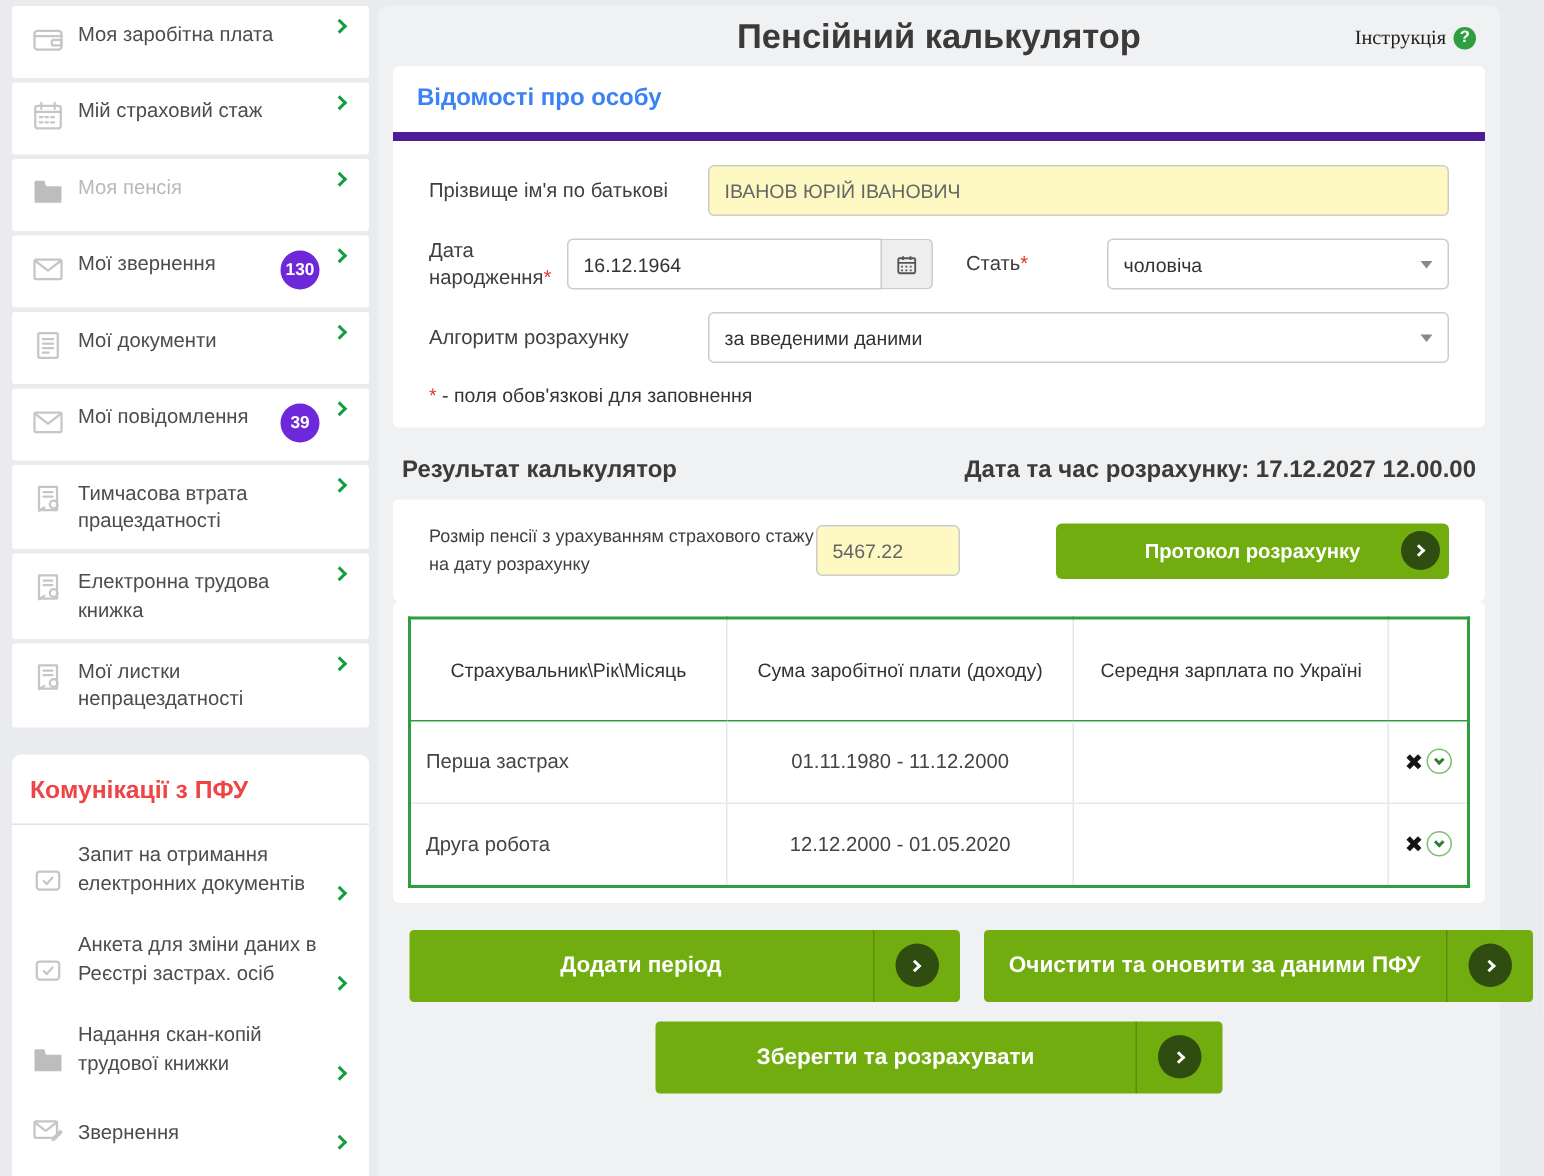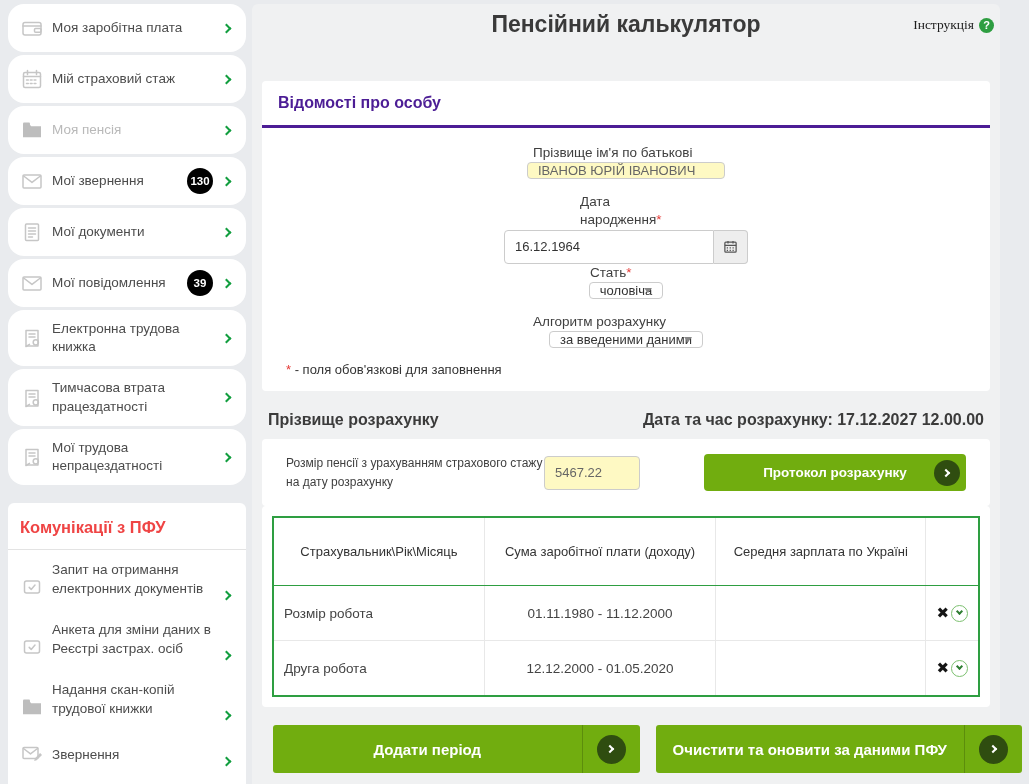--- a/index.html
+++ b/index.html
@@ -4,54 +4,54 @@
 <style>
   * { margin:0; padding:0; box-sizing:border-box; }
   html,body { width:1029px; height:784px; }
   body {
     position:relative; background:#e9ebee; overflow:hidden;
     font-family:"Liberation Sans","DejaVu Sans",sans-serif; color:#3f3f3f;
   }
   
   .sidebar { position:absolute; left:8px; top:4px; width:238px; }
   .side-item {
-    background:#fff; border-radius:16px; margin-bottom:3px;
-    display:flex; align-items:center; padding:10px 10px 10px 12px; min-height:48px;
+    background:#fff; border-radius:2px; margin-bottom:3px;
+    display:flex; align-items:flex-start; padding:10px 10px 10px 12px; min-height:48px;
     cursor:pointer;
   }
   .side-item .ic { width:32px; flex:none; display:flex; align-items:center; }
   .side-item .lbl { flex:1; font-size:13.5px; color:#4c4c4c; line-height:1.35; padding-right:4px; }
   .side-item.disabled .lbl { color:#b9b9b9; }
   .badge {
-    background:#000000; color:#fff; border-radius:50%; min-width:26px; height:26px;
+    background:#6d28d9; color:#fff; border-radius:50%; min-width:26px; height:26px;
     display:flex; align-items:center; justify-content:center;
     font-size:11.5px; font-weight:bold; margin-right:10px; flex:none; padding:0 2px;
   }
   .chev { width:7px; height:7px; border-top:2.5px solid #129e3f; border-right:2.5px solid #129e3f;
     transform:rotate(45deg); flex:none; margin-right:6px; }
   .comm-card { background:#fff; border-radius:6px; margin-top:18px; padding-bottom:4px; }
   .comm-title { font-size:16.5px; font-weight:bold; color:#ef4444; padding:15px 12px 12px; }
   .comm-divider { height:1px; background:#e3e3e3; }
   .comm-item { display:flex; align-items:flex-end; padding:11px 10px 11px 12px; min-height:46px; cursor:pointer; }
   .comm-item .ic { width:32px; flex:none; display:flex; align-items:center; }
   .comm-item .lbl { flex:1; font-size:13.5px; color:#4c4c4c; line-height:1.4; padding-right:4px; }
   
   .main { position:absolute; left:252px; top:4px; width:748px; height:780px;
     background:#f0f1f2; border-radius:6px 6px 0 0; }
   .title-row { position:relative; height:40px; display:flex; align-items:center; justify-content:center; }
   .page-title { font-size:23px; font-weight:bold; color:#3a3a3a; }
-  .instruction { position:absolute; right:6px; top:13px; display:flex; align-items:center; gap:5px;
+  .instruction { position:absolute; right:16px; top:13px; display:flex; align-items:center; gap:5px;
     font-family:"Liberation Serif","DejaVu Serif",serif; font-size:13.5px; color:#1d1d1d; cursor:pointer; }
   .q-icon { width:15px; height:15px; border-radius:50%; background:#2e9e41; color:#fff; font-size:11px;
     font-weight:bold; display:flex; align-items:center; justify-content:center;
     font-family:"Liberation Sans",sans-serif; }
   .card { background:#fff; border-radius:4px; margin:0 10px; }
-  .card-header { font-size:16px; font-weight:bold; color:#4c1d95; padding:13px 16px; border-bottom:3px solid #4c1d95;margin-top:37px; }
+  .card-header { font-size:16px; font-weight:bold; color:#3b82f6; padding:13px 16px; border-bottom:6px solid #4c1d95; }
   .person-body { padding:16px 24px 14px; }
-  .form-row { display:flex; align-items:center; margin-bottom:14px;flex-direction:column; }
+  .form-row { display:flex; align-items:center; margin-bottom:14px; }
   .flabel { font-size:13.5px; color:#3f3f3f; line-height:1.35; }
   .w170 { width:186px; flex:none; }
   .w90  { width:92px; flex:none; }
   .star { color:#e53935; }
   .txt-input, .sel {
     height:34px; border:1px solid #ccc; border-radius:4px; background:#fff;
     font-size:13px; color:#333; padding:0 10px; font-family:inherit;
   }
   .txt-input[disabled] { background:#fef9c3; color:#666; }
   .grow { flex:1; }
@@ -174,45 +174,45 @@
   </div>
   <div class="side-item">
     <span class="ic">
         <svg width="24" height="24" viewBox="0 0 24 24" fill="none" stroke="#c6c6c6" stroke-width="1.5" stroke-linecap="round" stroke-linejoin="round">
           <path d="M6 4.5h12v15.5H6z"></path>
           <path d="M9 8h6M9 11h6"></path>
           <circle cx="15.8" cy="16.3" r="2.6"></circle>
           <path d="M6 20.5l3.5-2.2"></path>
         </svg>
       </span>
-    <span class="lbl">Електронна трудова книжка</span>
+    <span class="lbl">Тимчасова втрата працездатності</span>
     <span class="chev"></span>
   </div>
   <div class="side-item">
     <span class="ic">
         <svg width="24" height="24" viewBox="0 0 24 24" fill="none" stroke="#c6c6c6" stroke-width="1.5" stroke-linecap="round" stroke-linejoin="round">
           <path d="M6 4.5h12v15.5H6z"></path>
           <path d="M9 8h6M9 11h6"></path>
           <circle cx="15.8" cy="16.3" r="2.6"></circle>
           <path d="M6 20.5l3.5-2.2"></path>
         </svg>
       </span>
-    <span class="lbl">Тимчасова втрата працездатності</span>
+    <span class="lbl">Електронна трудова книжка</span>
     <span class="chev"></span>
   </div>
   <div class="side-item">
     <span class="ic">
         <svg width="24" height="24" viewBox="0 0 24 24" fill="none" stroke="#c6c6c6" stroke-width="1.5" stroke-linecap="round" stroke-linejoin="round">
           <path d="M6 4.5h12v15.5H6z"></path>
           <path d="M9 8h6M9 11h6"></path>
           <circle cx="15.8" cy="16.3" r="2.6"></circle>
           <path d="M6 20.5l3.5-2.2"></path>
         </svg>
       </span>
-    <span class="lbl">Мої трудова непрацездатності</span>
+    <span class="lbl">Мої листки непрацездатності</span>
     <span class="chev"></span>
   </div>
 
   <div class="comm-card">
     <div class="comm-title">Комунікації з ПФУ</div>
     <div class="comm-divider"></div>
     <div class="comm-item">
       <span class="ic">
           <svg width="24" height="24" viewBox="0 0 24 24" fill="none" stroke="#c6c6c6" stroke-width="1.5" stroke-linecap="round" stroke-linejoin="round">
             <rect x="4.5" y="6" width="15" height="12" rx="2"></rect>
@@ -301,21 +301,21 @@
         <div class="sel grow">
           <span>за введеними даними</span>
           <span class="caret"></span>
         </div>
       </div>
       <div class="note"><span class="star">*</span><span> - поля обов'язкові для заповнення</span></div>
     </div>
   </div>
 
   <div class="section-head mt">
-    <span>Прізвище розрахунку</span>
+    <span>Результат калькулятор</span>
     <span>Дата та час розрахунку: 17.12.2027 12.00.00</span>
   </div>
   <div class="card">
     <div class="result-body">
       <div class="pension-label flabel">Розмір пенсії з урахуванням страхового стажу на дату розрахунку</div>
       <input class="txt-input pension-input" disabled="" value="5467.22" style="">
       <div class="protocol-btn">
         <span>Протокол розрахунку</span>
         <span class="circle">
             <span class="c-chev"></span>
@@ -329,21 +329,21 @@
       <thead>
         <tr>
           <th class="col1">Страхувальник\Рік\Місяць</th>
           <th class="col2">Сума заробітної плати (доходу)</th>
           <th class="col3">Середня зарплата по Україні</th>
           <th class="col4"></th>
         </tr>
       </thead>
       <tbody>
         <tr>
-          <td>Розмір робота</td>
+          <td>Перша застрах</td>
           <td class="c-period">01.11.1980 - 11.12.2000</td>
           <td></td>
           <td class="actions-cell">
             <span class="x-icon">✖</span><span class="expand-circle">
                 <span class="down-chev"></span>
               </span>
           </td>
         </tr>
         <tr>
           <td>Друга робота</td>

